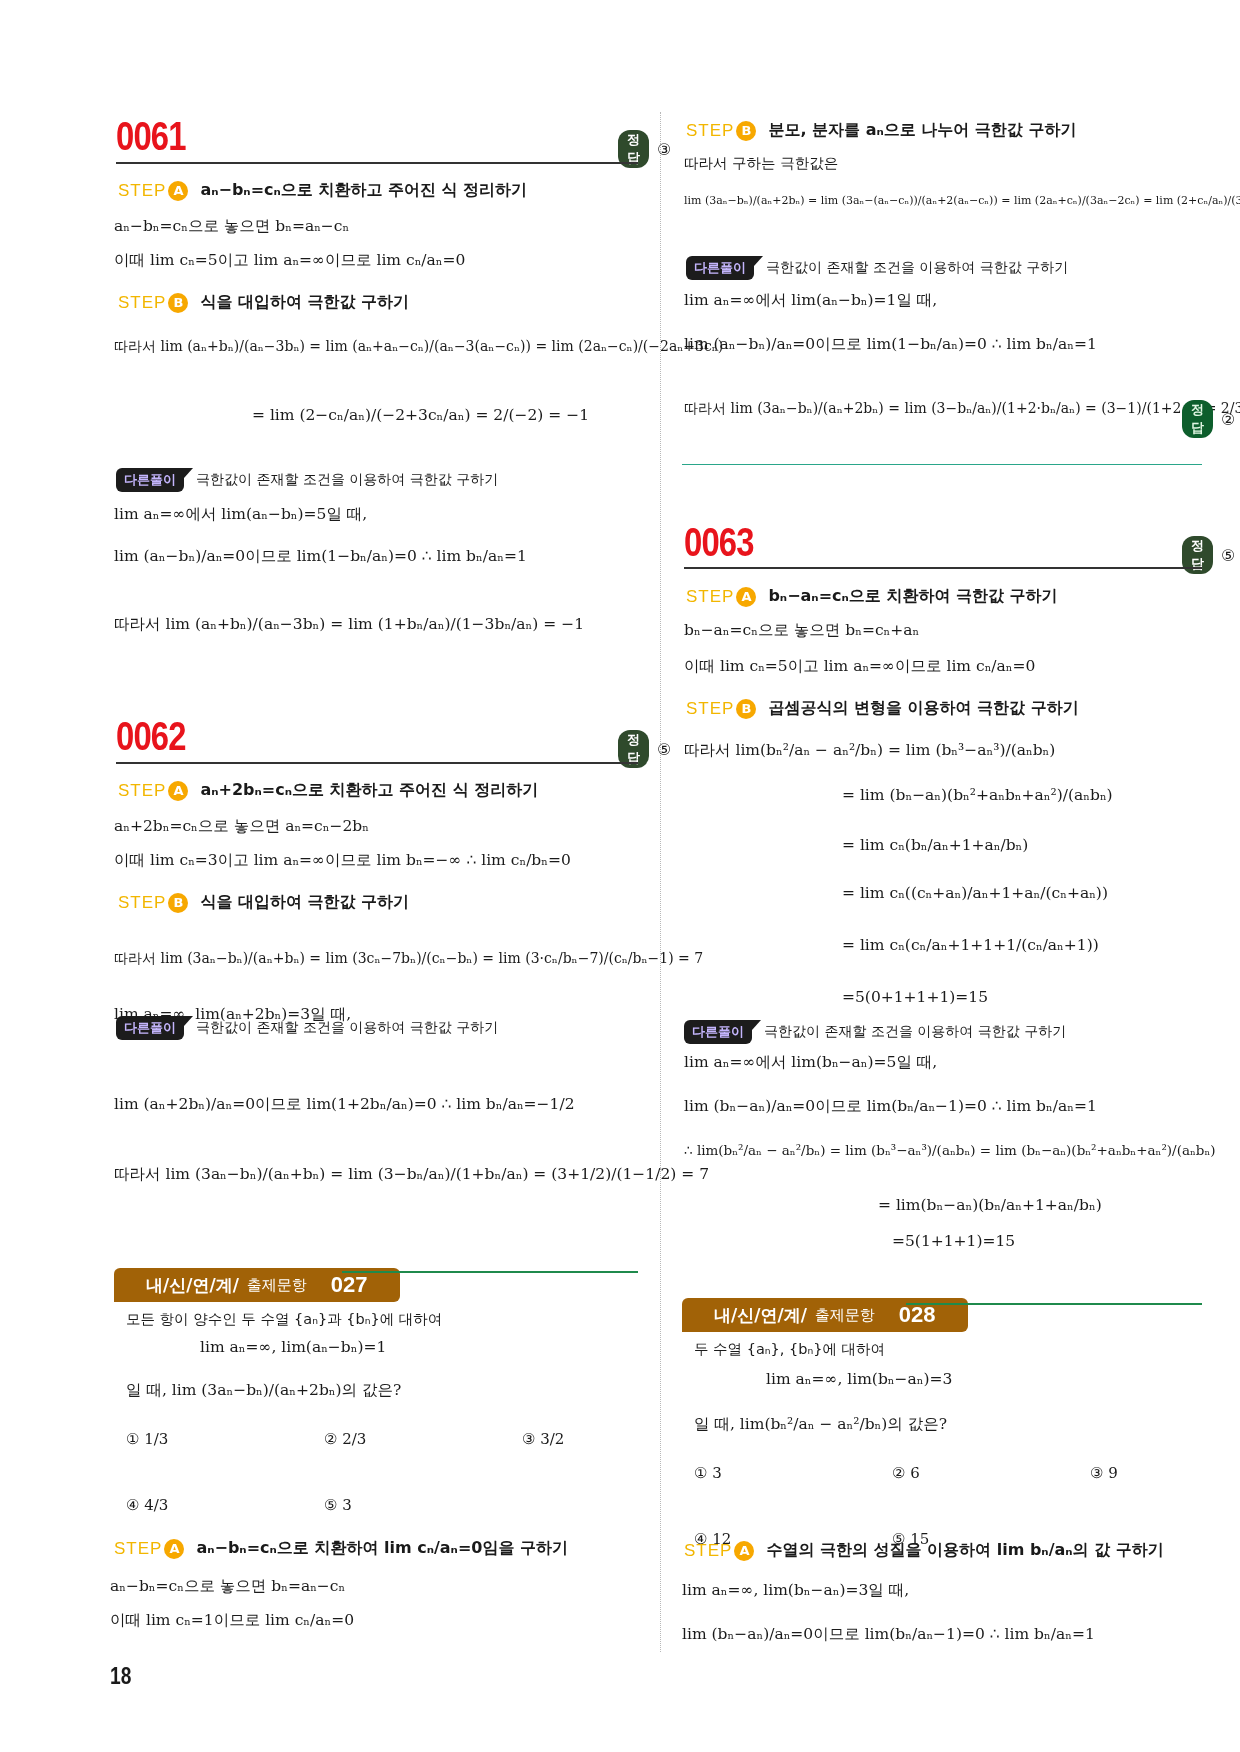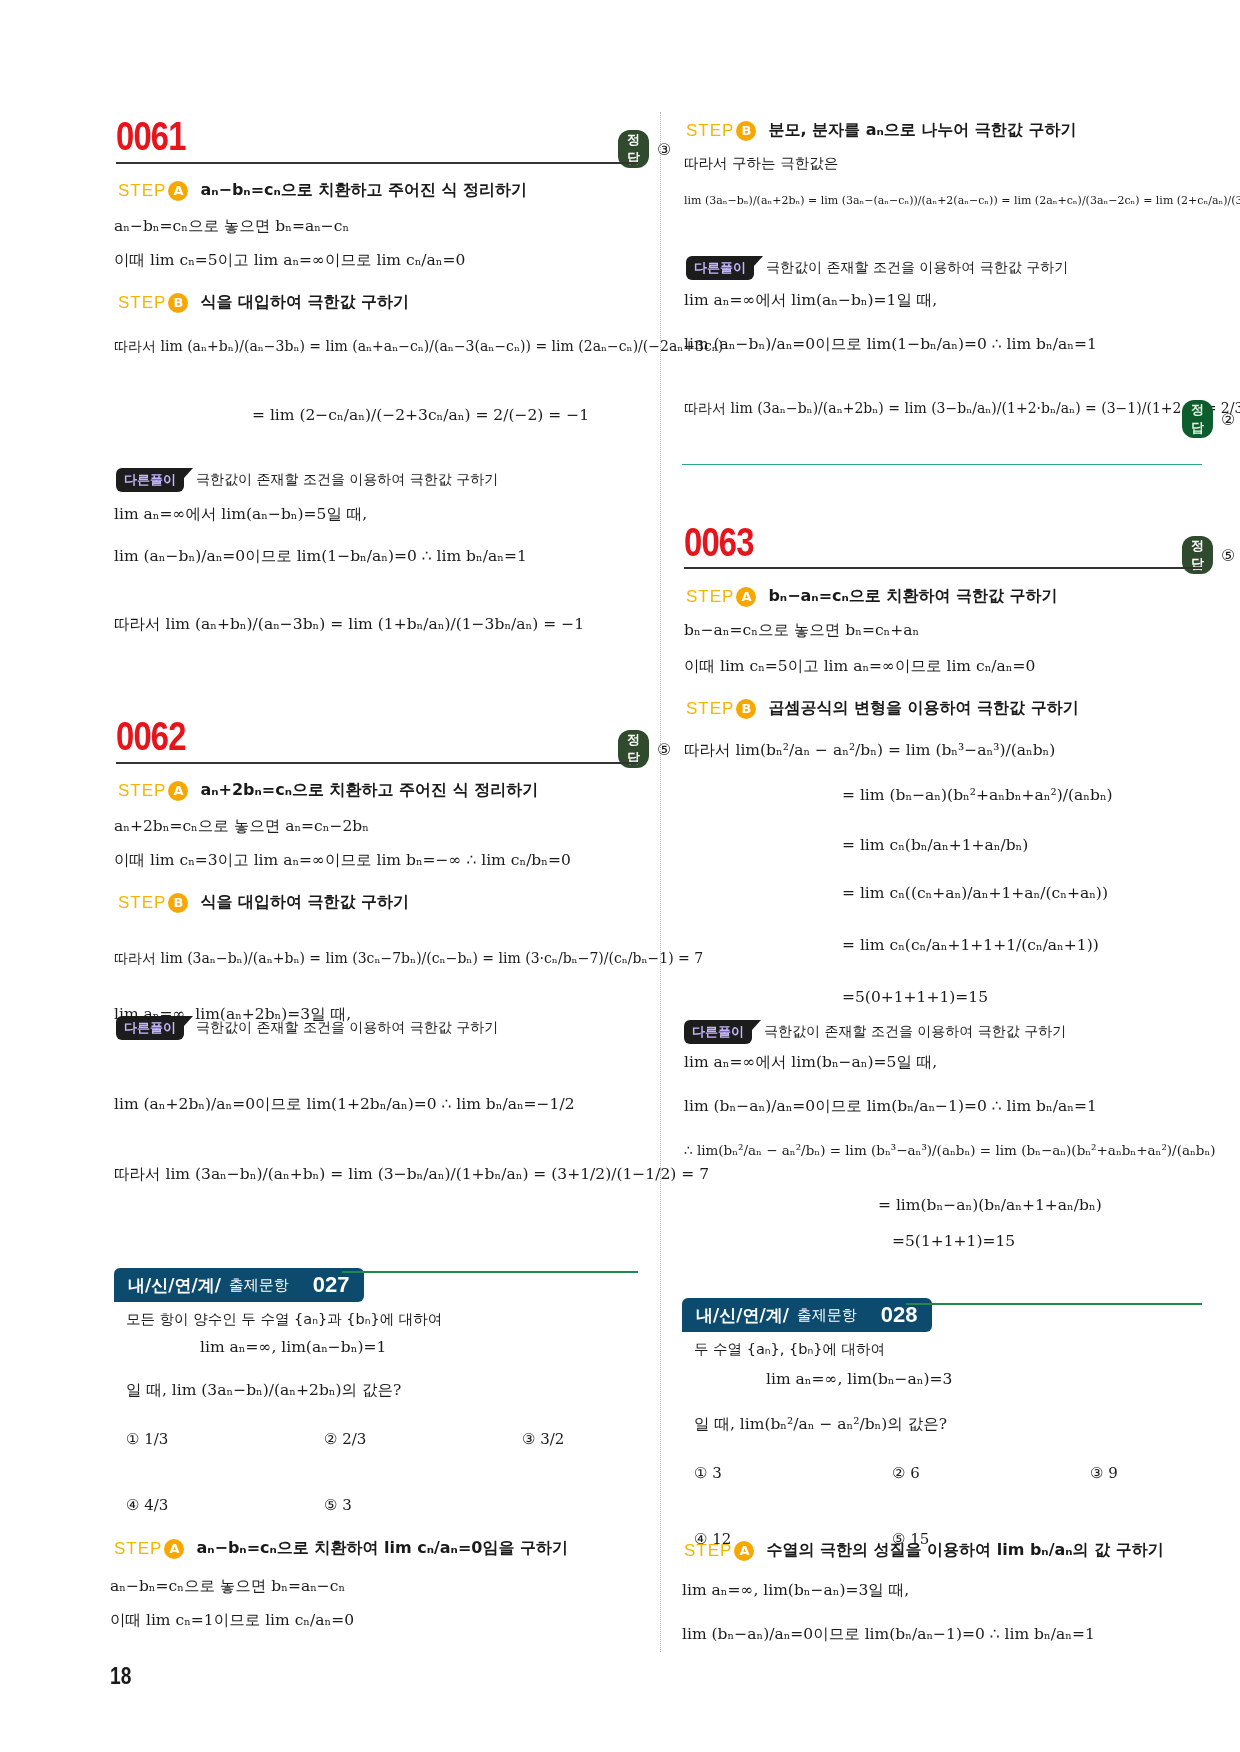--- a/index.html
+++ b/index.html
@@ -16,21 +16,21 @@
   .pill{background:#2f4a2c;color:#fff;border-radius:12px;padding:1px 9px;font-size:13px;font-weight:bold;}
   .pill.green{background:#0d5e2c;color:#dff5e1;}
   .step{position:absolute;display:flex;align-items:center;white-space:nowrap;font-size:16px;font-weight:bold;}
   .step-word{font-family:"Liberation Sans",sans-serif;color:#f2b600;font-weight:normal;font-size:17px;letter-spacing:1px;}
   .step-circle{display:inline-block;width:20px;height:20px;border-radius:50%;background:#f7a800;color:#fff;font-size:13px;line-height:20px;text-align:center;margin-left:2px;margin-right:12px;font-weight:bold;}
   .line{position:absolute;white-space:nowrap;font-size:15.5px;font-family:"DejaVu Serif","Liberation Serif",serif;}
   .kr{font-family:"DejaVu Sans",sans-serif;font-size:14.5px;}
   .alt{position:absolute;display:flex;align-items:center;white-space:nowrap;font-size:14px;}
   .alt-tag{background:#1c1c1c;color:#c4b5fd;font-weight:bold;font-size:13px;padding:3px 8px 3px 8px;border-radius:6px 0 6px 6px;margin-right:12px;position:relative;}
   .alt-tag:after{content:"";position:absolute;right:-9px;top:0;border-left:9px solid #1c1c1c;border-bottom:10px solid transparent;}
-  .exam-banner{position:absolute;display:flex;align-items:center;background:#0c4a6e;color:#fff;padding:4px 14px;border-radius:6px 6px 6px 0;white-space:nowrap;}
+  .exam-banner{position:absolute;display:flex;align-items:center;background:#a16207;color:#fff;padding:4px 32px;border-radius:6px 6px 6px 0;white-space:nowrap;}
   .exam-banner .b-title{font-weight:bold;font-size:17px;letter-spacing:0px;}
   .exam-banner .b-sub{font-size:15px;margin-left:8px;}
   .exam-banner .b-num{font-family:"Liberation Sans",sans-serif;font-weight:bold;font-size:22px;margin-left:24px;}
   .choices{position:absolute;display:grid;grid-template-columns:150px 150px 150px;row-gap:12px;font-size:15px;font-family:"DejaVu Serif",serif;gap:48px;}
   .page-num{position:absolute;left:110px;top:1662px;font-family:"Liberation Sans",sans-serif;font-weight:bold;font-size:24px;transform:scaleX(0.8);transform-origin:left;}
 </style>
 </head>
 <body>
 
 <div class="divider"></div>

